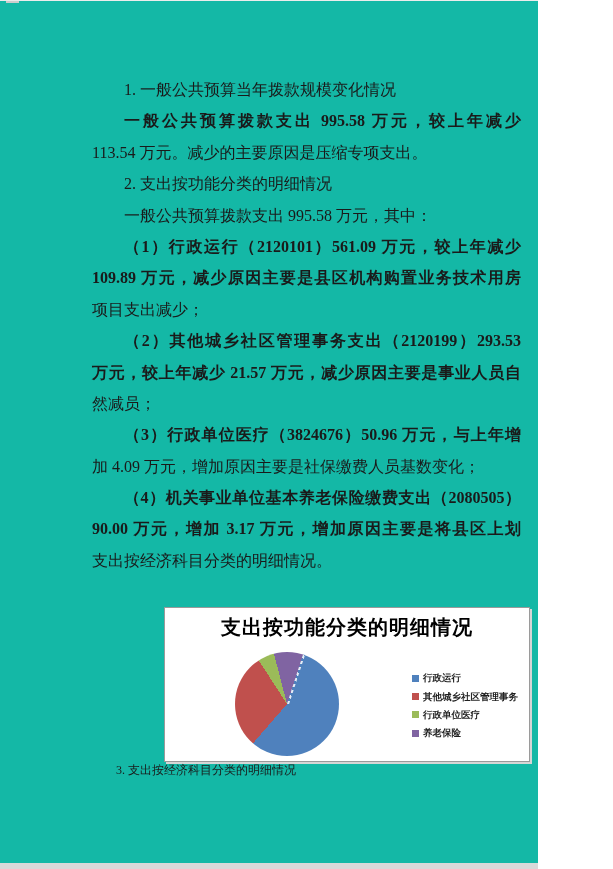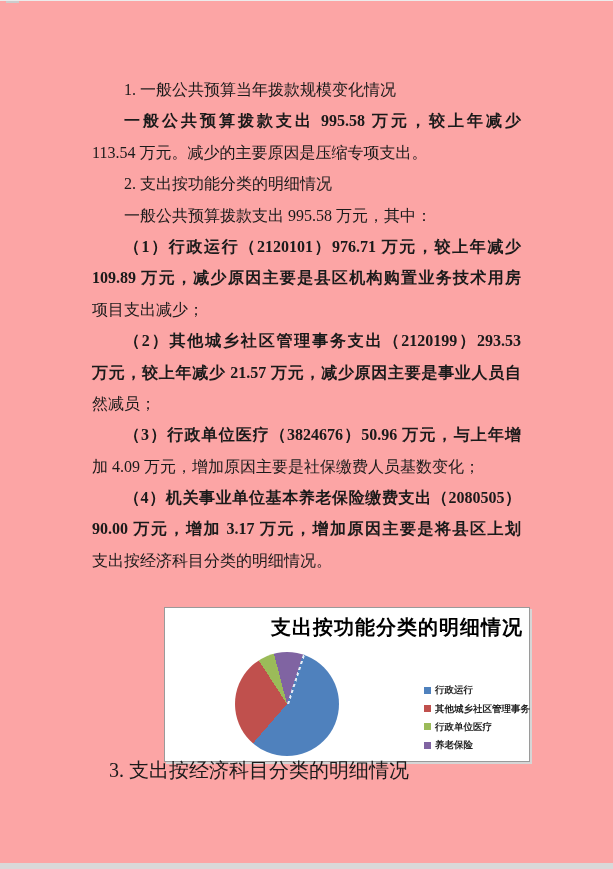--- a/index.html
+++ b/index.html
@@ -1,19 +1,19 @@
 <!DOCTYPE html>
 <html><head>
 <meta charset="utf-8">
 <style>
   html, body { margin: 0; padding: 0; background: #ffffff; }
   .screen {
     position: relative;
-    width: 613px; height: 869px;
-    background: #fca5a5;
+    width: 538px; height: 869px;
+    background: #14b8a6;
     overflow: hidden;
     font-family: "Liberation Serif", "DejaVu Serif", serif;
     color: #1a1a1a;
   }
   .top-edge {
     position: absolute; left: 0; top: 0; right: 0; height: 1px;
     background: #ececec;
   }
   .top-edge-mark {
     position: absolute; left: 6px; top: 1px; width: 13px; height: 2px;
@@ -27,34 +27,34 @@
     position: absolute; left: 92px; top: 74px; width: 429px;
   }
   .line {
     height: 31.4px; line-height: 31.4px;
     font-size: 16px;
     white-space: normal;
   }
   .line.indent { text-indent: 32px; }
   .line.fill { text-align: justify; text-align-last: justify; font-weight: bold; }
   .tail-line {
-    position: absolute; left: 77px; top: 755px; width: 429px;
-    height: 31.4px; line-height: 31.4px; font-size: 20px;
+    position: absolute; left: 84px; top: 755px; width: 429px;
+    height: 31.4px; line-height: 31.4px; font-size: 12px;
     text-indent: 32px;
   }
   .chart-box {
     position: absolute; left: 124px; top: 591px;
     width: 364px; height: 153px;
     background: #ffffff;
     border: 1px solid #9a9a9a;
     box-shadow: 2px 2px 0 #d6d6d6;
   }
   .chart-title {
     position: absolute; left: 56px; right: 6px; top: 7px;
-    text-align: right;
+    text-align: left;
     font-family: "Liberation Sans", "DejaVu Sans", sans-serif;
     font-weight: bold;
     font-size: 20px; line-height: 24px;
     color: #000000;
     letter-spacing: 1px;
   }
   .pie-wrap {
     position: absolute; left: 70px; top: 44px; width: 104px; height: 104px;
   }
   .pie {
@@ -63,21 +63,21 @@
   }
   .pie-dash {
     position: absolute; left: 51.5px; top: 0; width: 1.5px; height: 52px;
     transform-origin: bottom center;
     transform: rotate(18deg);
     background: repeating-linear-gradient(to top,
       rgba(255,255,255,0.85) 0 3px, rgba(255,255,255,0) 3px 6px);
   }
   .legend {
     position: absolute; left: 243px; top: 57px;
-    margin: 16px; padding: 0; list-style: none;
+    margin: 4px; padding: 0; list-style: none;
   }
   .legend-item {
     height: 18.4px;
     display: flex; align-items: center; gap: 4px;
   }
   .swatch {
     width: 7px; height: 7px; flex: 0 0 auto;
     display: inline-block;
   }
   .legend-label {
@@ -94,21 +94,21 @@
 <div class="screen">
   <div class="top-edge"></div>
   <div class="top-edge-mark"></div>
 
   <div class="text-block">
     <div class="line indent">1. 一般公共预算当年拨款规模变化情况</div>
     <div class="line indent fill">一般公共预算拨款支出 995.58 万元，较上年减少</div>
     <div class="line">113.54 万元。减少的主要原因是压缩专项支出。</div>
     <div class="line indent">2. 支出按功能分类的明细情况</div>
     <div class="line indent">一般公共预算拨款支出 995.58 万元，其中：</div>
-    <div class="line indent fill">（1）行政运行（2120101）976.71 万元，较上年减少</div>
+    <div class="line indent fill">（1）行政运行（2120101）561.09 万元，较上年减少</div>
     <div class="line fill">109.89 万元，减少原因主要是县区机构购置业务技术用房</div>
     <div class="line">项目支出减少；</div>
     <div class="line indent fill">（2）其他城乡社区管理事务支出（2120199）293.53</div>
     <div class="line fill">万元，较上年减少 21.57 万元，减少原因主要是事业人员自</div>
     <div class="line">然减员；</div>
     <div class="line indent fill">（3）行政单位医疗（3824676）50.96 万元，与上年增</div>
     <div class="line">加 4.09 万元，增加原因主要是社保缴费人员基数变化；</div>
     <div class="line indent fill">（4）机关事业单位基本养老保险缴费支出（2080505）</div>
     <div class="line fill">90.00 万元，增加 3.17 万元，增加原因主要是将县区上划</div>
     <div class="line">支出按经济科目分类的明细情况。</div>

